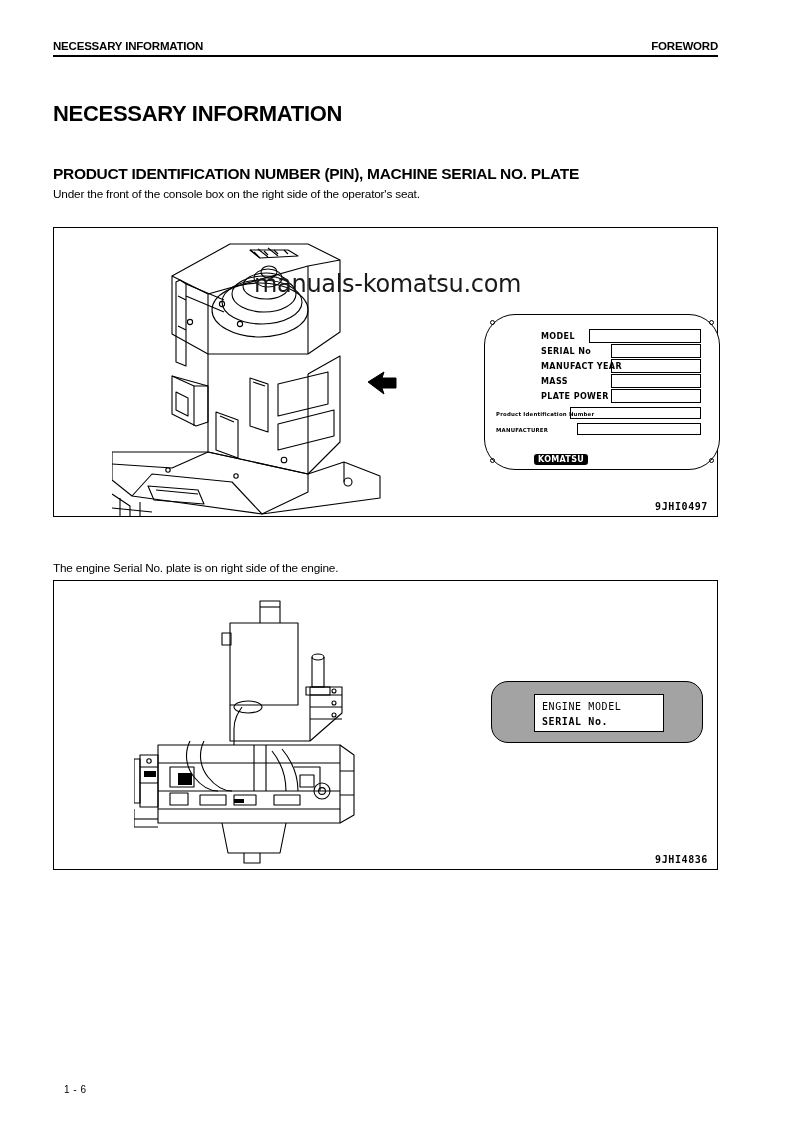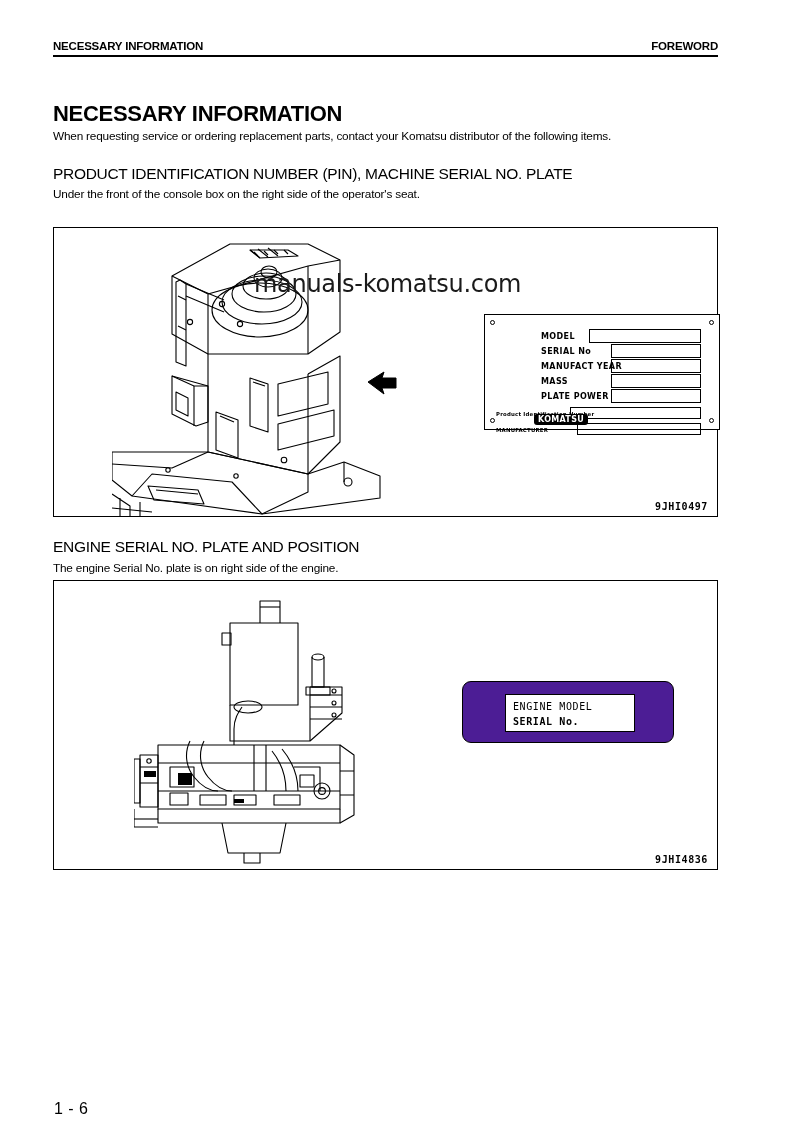--- a/index.html
+++ b/index.html
@@ -48,21 +48,21 @@
     position: absolute;
     left: 53px;
     font-size: 22px;
     font-weight: bold;
     letter-spacing: -0.3px;
   }
   .h2 {
     position: absolute;
     left: 53px;
     font-size: 15.5px;
-    font-weight: normal;
+    font-weight: bold;
     letter-spacing: -0.3px;
   }
   .body-text {
     position: absolute;
     left: 53px;
     font-size: 11.8px;
     letter-spacing: -0.2px;
     white-space: nowrap;
   }
 
@@ -142,65 +142,64 @@
     display: flex;
     align-items: center;
     justify-content: center;
     margin-left: 23px;
   }
 
   
   .engine-plate {
     position: absolute;
     border: 1.5px solid #000;
-    border-radius: 9px;
-    box-sizing: border-box;
-    background: #4c1d95;
+    border-radius: 17px;
+    box-sizing: border-box;
+    background: #a3a3a3;
+    margin-left: 29px;
   }
   .engine-plate-inner {
     position: absolute;
     border: 1.5px solid #000;
     box-sizing: border-box;
     background: #fff;
   }
   .ep-line {
     position: absolute;
     font-family: "DejaVu Sans Mono", monospace;
     font-size: 10px;
     letter-spacing: 0.6px;
     white-space: nowrap;
   }
 
   
   .footer {
     position: absolute;
-    left: 54px;
+    left: 64px;
     top: 1084px;
-    font-size: 16px;
+    font-size: 10px;
     letter-spacing: 0.5px;
-    margin-top: 16px;
   }
 
   svg { display: block; }
 </style>
 </head>
 <body>
 
 <div class="page">
 
   <div class="header">
     <div class="header-row">
       <span>NECESSARY INFORMATION</span>
       <span>FOREWORD</span>
     </div>
     <div class="header-rule"></div>
   </div>
 
   <div class="h1" style="top:101px;">NECESSARY INFORMATION</div>
-  <div class="body-text" style="top:129px;">When requesting service or ordering replacement parts, contact your Komatsu distributor of the following items.</div>
 
   <div class="h2" style="top:165px;">PRODUCT IDENTIFICATION NUMBER (PIN), MACHINE SERIAL NO. PLATE</div>
   <div class="body-text" style="top:187px;">Under the front of the console box on the right side of the operator's seat.</div>
 
   <div class="figure" style="left:53px; top:227px; width:665px; height:290px;">
 
     <svg width="300" height="280" viewBox="0 0 300 280" style="position:absolute; left:58px; top:8px;">
       <g fill="none" stroke="#000" stroke-width="1.1" stroke-linejoin="round">
 
         <path d="M60 98 L60 40 L118 8 L196 8 L228 24 L228 96 L196 118 L96 118 Z"></path>
@@ -255,21 +254,21 @@
 
         <path d="M0 258 L18 270 L18 280 M8 262 L8 280 M28 266 L28 280"></path>
         <path d="M0 272 L40 276"></path>
       </g>
 
       <path d="M256 146 L272 136 L270 142 L284 142 L284 152 L270 152 L272 158 Z" fill="#000" stroke="#000" stroke-width="1"></path>
     </svg>
 
     <div class="watermark" style="left:200px; top:42px;">manuals-komatsu.com</div>
 
-    <div class="nameplate" style="left:430px; top:86px; width:236px; height:116px;">
+    <div class="nameplate" style="left:430px; top:86px; width:236px; height:156px;border-radius:31px;">
 
       <div class="screw" style="left:5px;  top:5px;"></div>
       <div class="screw" style="right:5px; top:5px;"></div>
       <div class="screw" style="left:5px;  bottom:6px;"></div>
       <div class="screw" style="right:5px; bottom:6px;"></div>
 
       <div class="np-label" style="left:56px; top:17px;">MODEL</div>
       <div class="np-box" style="left:104px; top:14px; width:112px; height:14px;"></div>
 
       <div class="np-label" style="left:56px; top:32px;">SERIAL No</div>
@@ -289,21 +288,20 @@
 
       <div class="np-label-small" style="left:11px; top:112px;">MANUFACTURER</div>
       <div class="np-box" style="left:92px; top:108px; width:124px; height:12px;"></div>
 
       <div class="komatsu-logo" style="left:26px; bottom:4px; width:54px; height:11px;">KOMATSU</div>
     </div>
 
     <div class="fig-code">9JHI0497</div>
   </div>
 
-  <div class="h2" style="top:538px;">ENGINE SERIAL NO. PLATE AND POSITION</div>
   <div class="body-text" style="top:561px;">The engine Serial No. plate is on right side of the engine.</div>
 
   <div class="figure" style="left:53px; top:580px; width:665px; height:290px;">
 
     <svg width="250" height="270" viewBox="0 0 250 270" style="position:absolute; left:80px; top:14px;">
       <g fill="none" stroke="#000" stroke-width="1.1" stroke-linejoin="round">
 
         <rect x="96" y="28" width="68" height="82"></rect>
         <path d="M126 28 L126 6 L146 6 L146 28"></path>
         <path d="M126 12 L146 12"></path>

